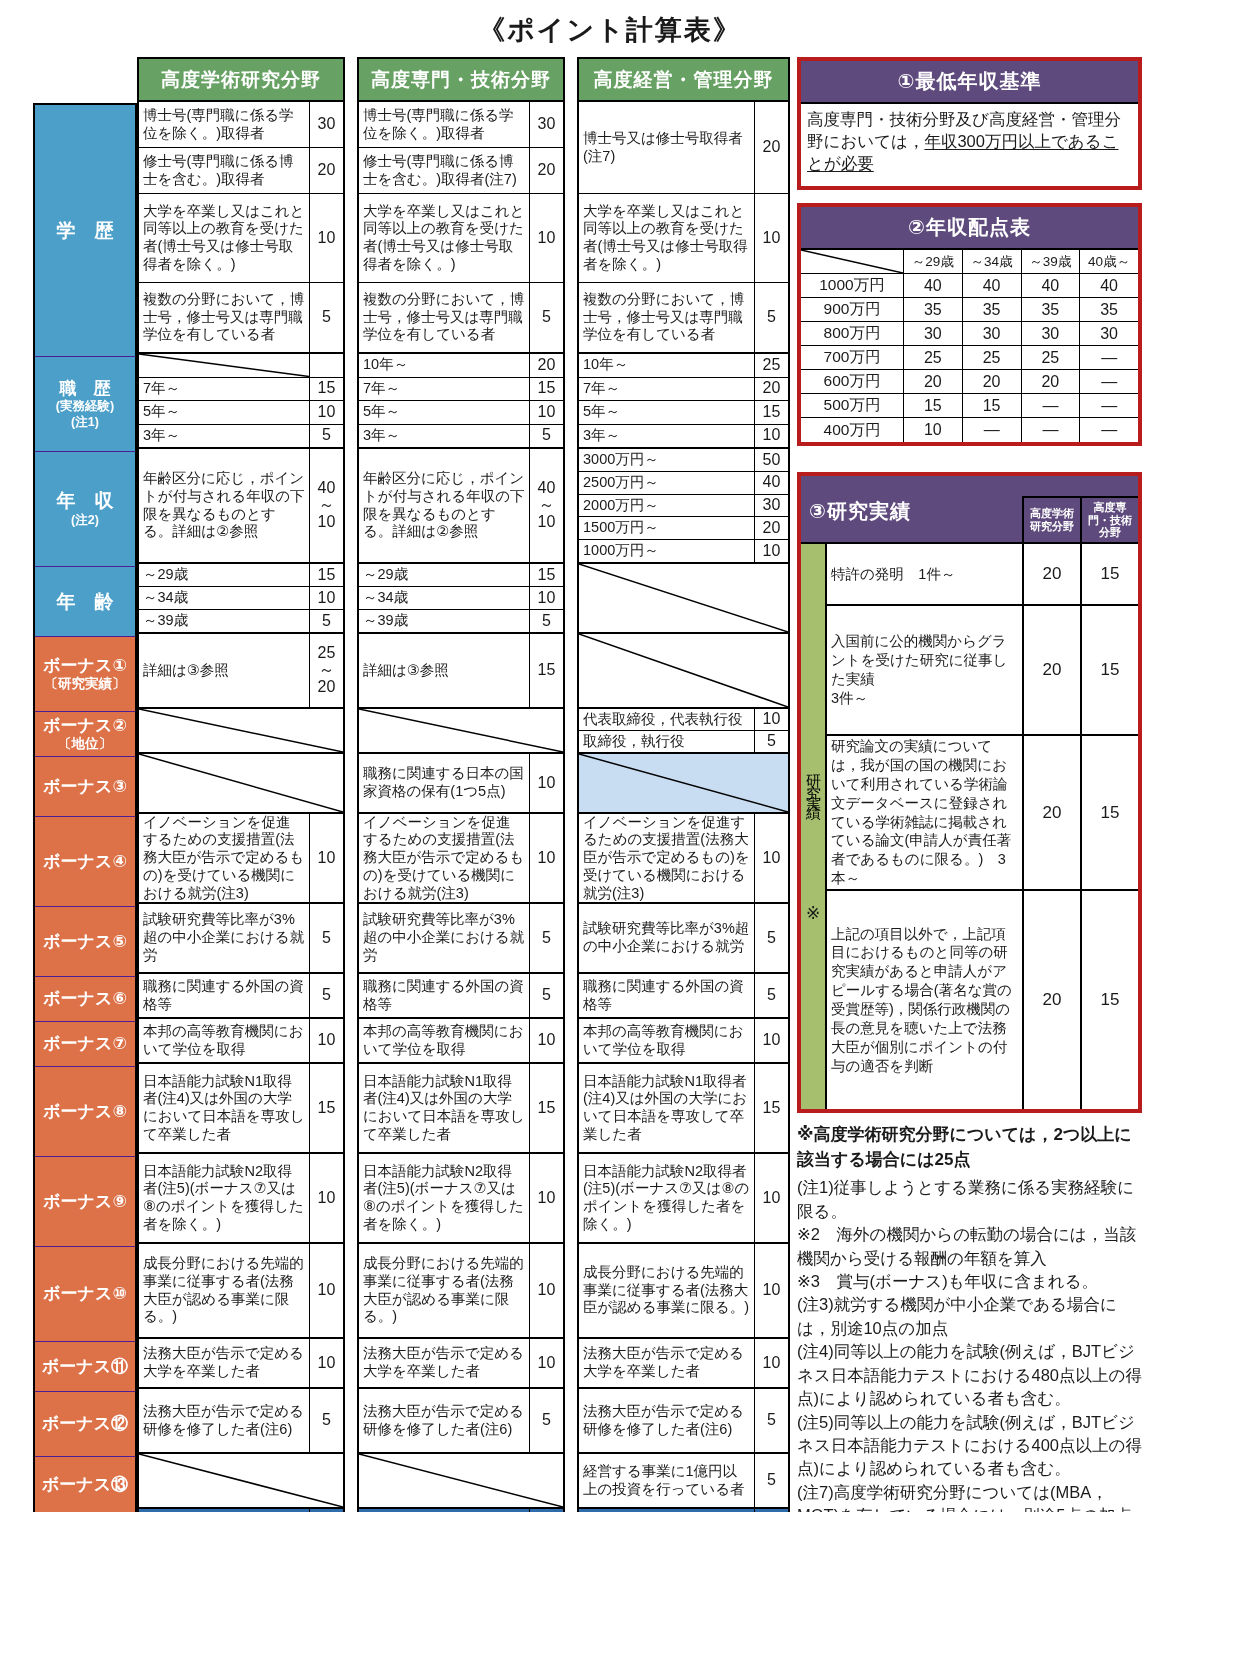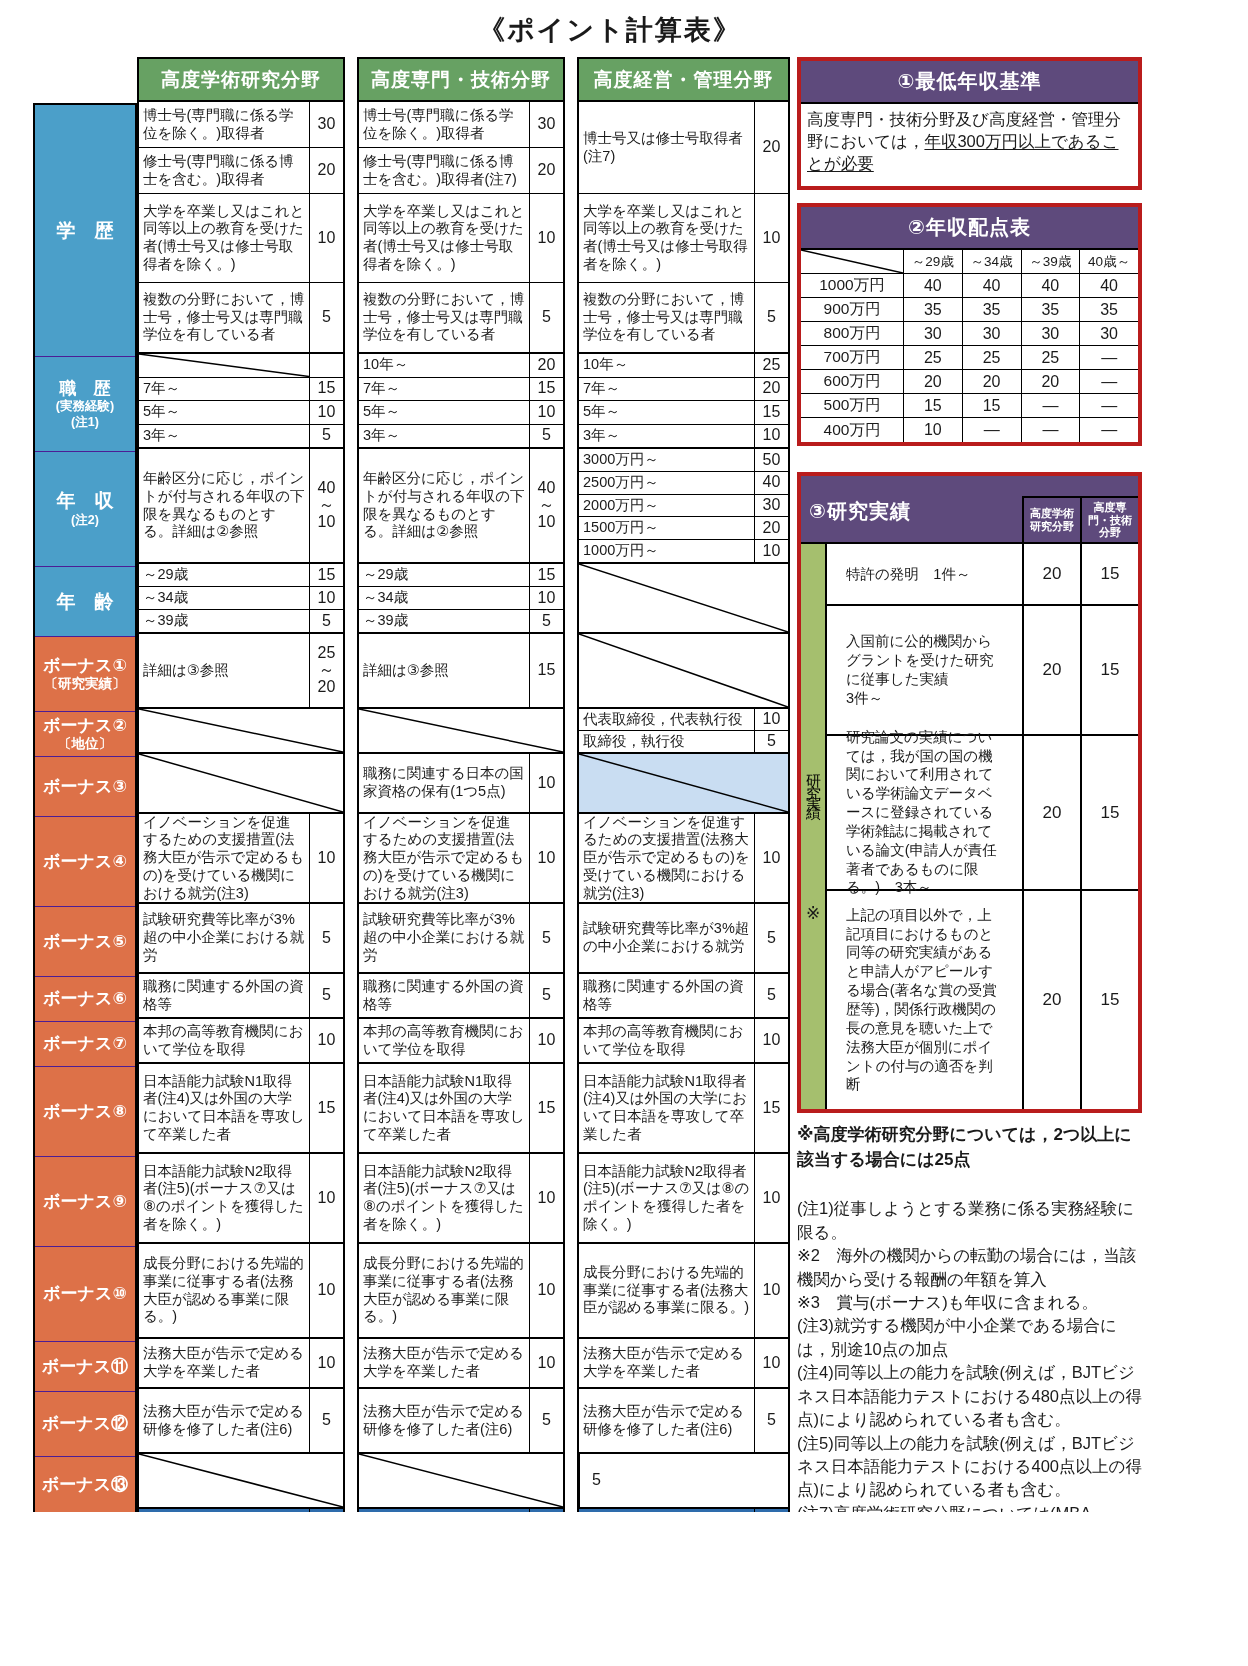--- a/index.html
+++ b/index.html
@@ -49,24 +49,24 @@
 .p3subs{position:absolute;bottom:0;right:0;display:flex;height:46px}
 .p3sub{width:58px;border-left:2px solid #000;border-top:2px solid #000;color:#fff;font-weight:bold;font-size:11px;line-height:1.15;display:flex;align-items:center;justify-content:center;text-align:center;white-space:pre-line}
 .p3body{display:flex;height:565px}
 .p3bar{width:26px;border-right:2px solid #000;background:#a5bf6e;display:flex;flex-direction:column}
 .p3bar-a{height:347px;display:flex;align-items:center;justify-content:center;padding-top:130px}
 .vtext{writing-mode:vertical-rl;font-size:15px;letter-spacing:10px;color:#000}
 .p3bar-b{flex:1;text-align:center;padding-top:12px;font-size:17px}
 .p3rows{flex:1;display:flex;flex-direction:column}
 .p3row{display:flex;border-bottom:2px solid #000;flex:none}
 .p3row:last-child{border-bottom:none;flex:1}
-.p3t{flex:1;padding:4px 19px;font-size:14.5px;line-height:1.3;display:flex;align-items:center;white-space:pre-line}
+.p3t{flex:1;padding:4px 4px;font-size:14.5px;line-height:1.3;display:flex;align-items:center;white-space:pre-line}
 .p3s{width:58px;border-left:2px solid #000;display:flex;align-items:center;justify-content:center;font-size:17px}
 .fnote{margin-top:10px;font-size:17px;line-height:1.45;font-weight:bold}
-.notes{margin-top:25px;font-size:16.5px;line-height:1.42}
+.notes{margin-top:4px;font-size:16.5px;line-height:1.42}
 .notes p{margin:0}
 </style>
 </head>
 <body>
 
 <div class="page">
   <div class="title">《ポイント計算表》</div>
 
   <div class="labels">
     <div class="lsec blue" style="height:252px">
@@ -587,20 +587,21 @@
           </div>
         </div>
       <div class="sec" style="height:65px">
           <div class="row">
             <div class="t">法務大臣が告示で定める研修を修了した者(注6)</div>
             <div class="n">5</div>
           </div>
         </div>
       <div class="sec" style="height:55px">
           <div class="row">
+            <div class="t">経営する事業に1億円以上の投資を行っている者</div>
             <div class="n">5</div>
           </div>
         </div>
       <div class="sec pass" style="height:38px">
           <div class="row">
             <div class="t">合格点</div>
             <div class="n">70</div>
           </div>
         </div>
     </div>

